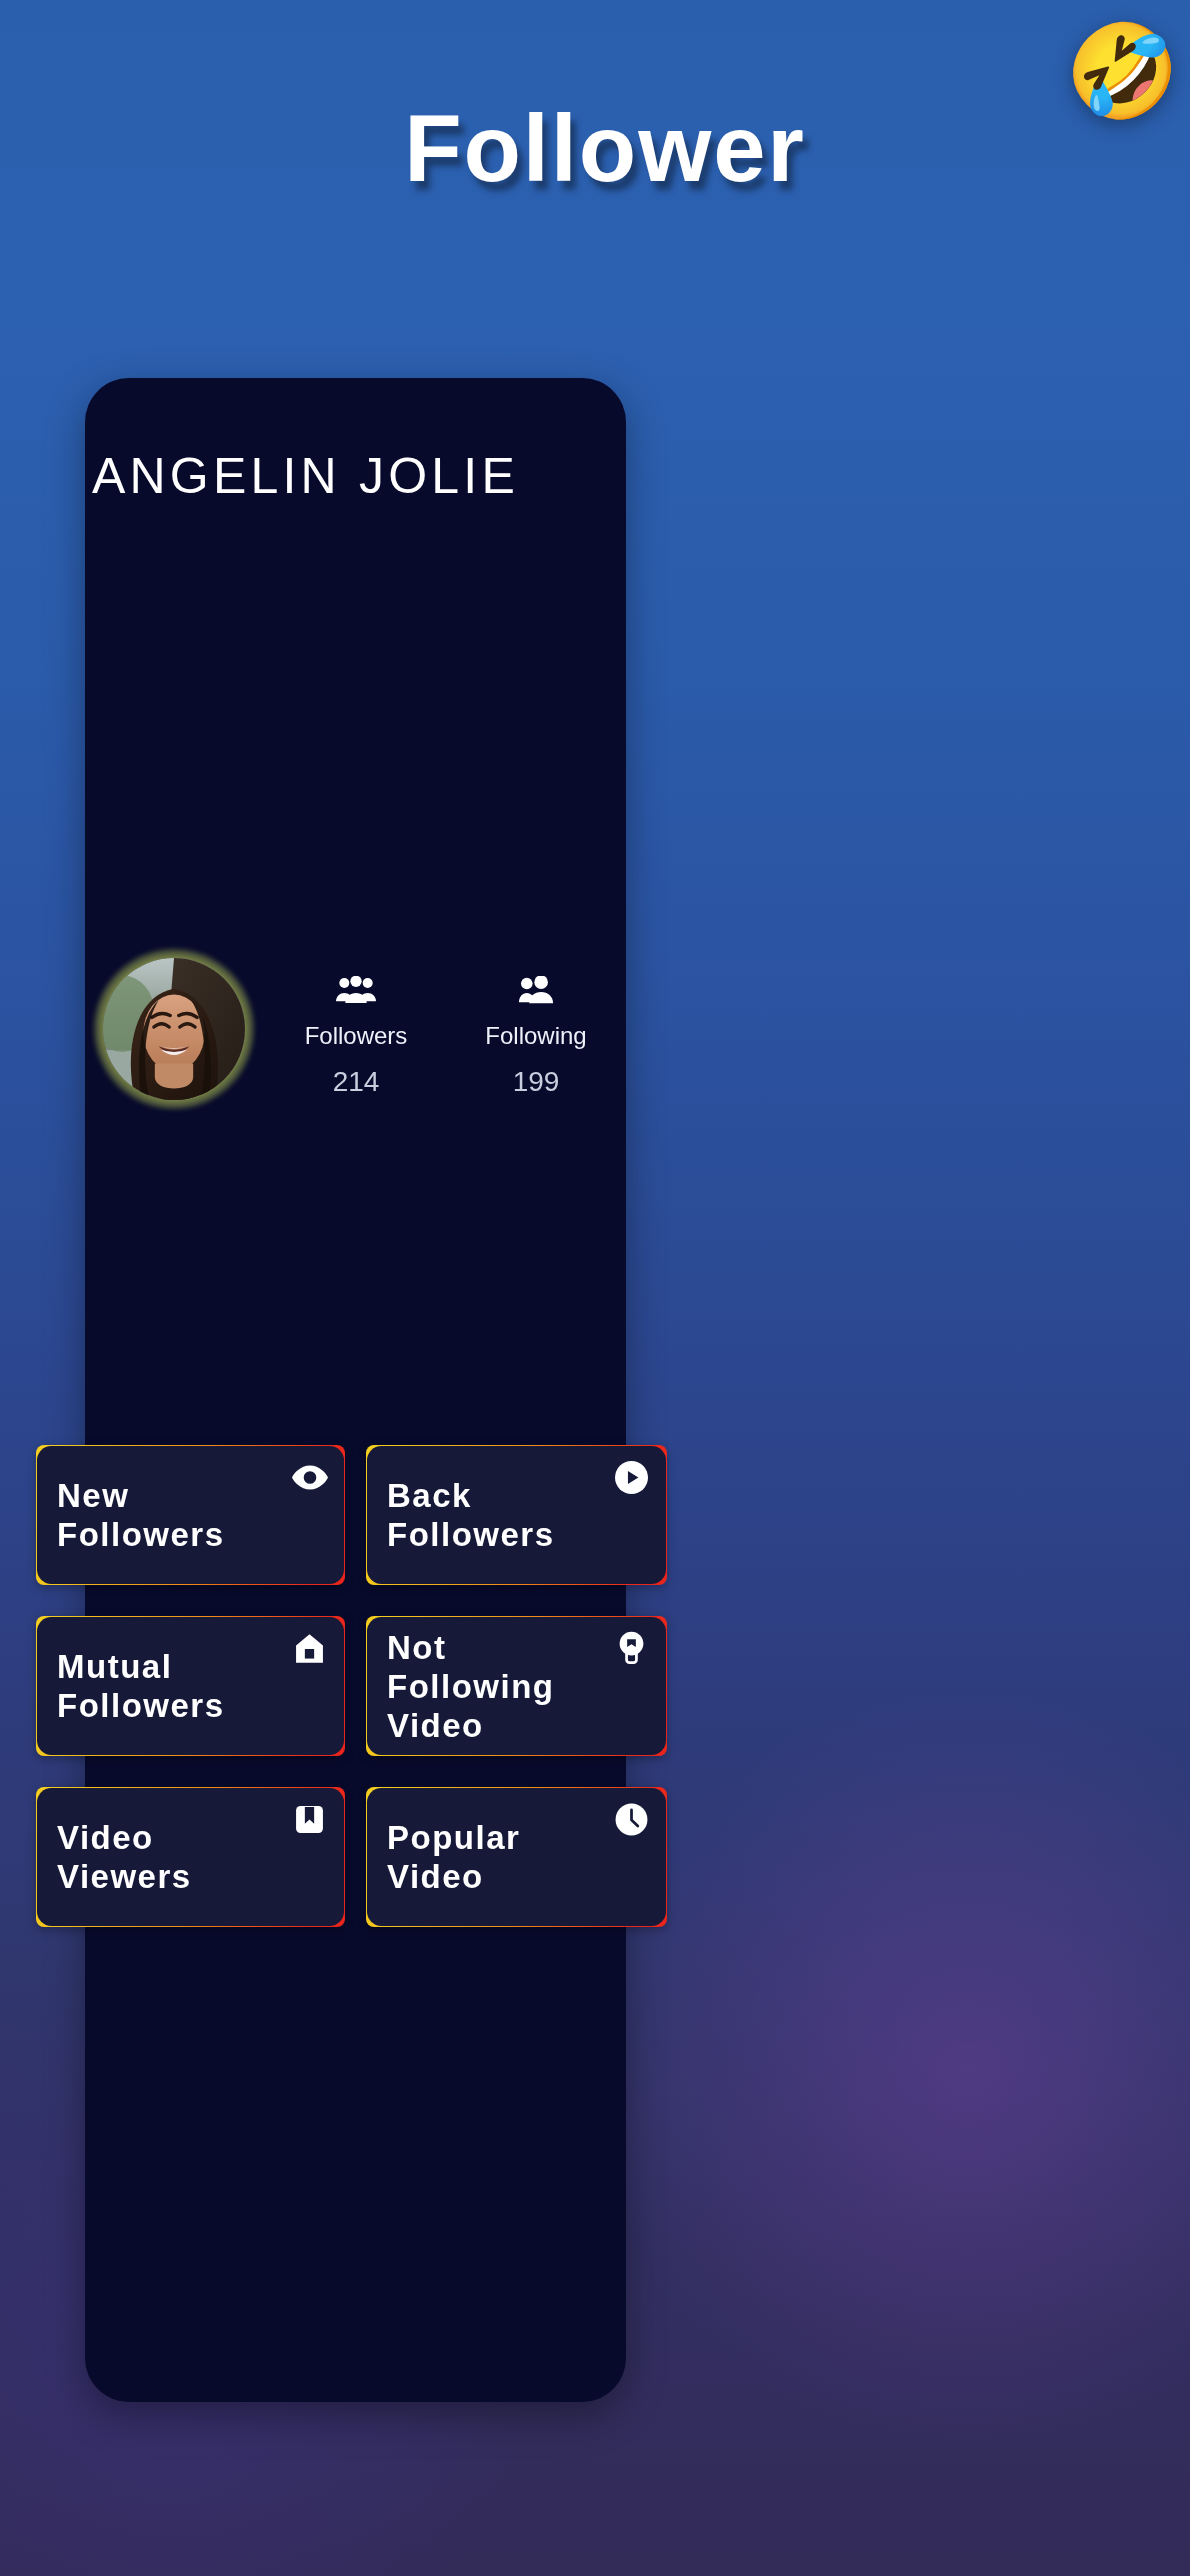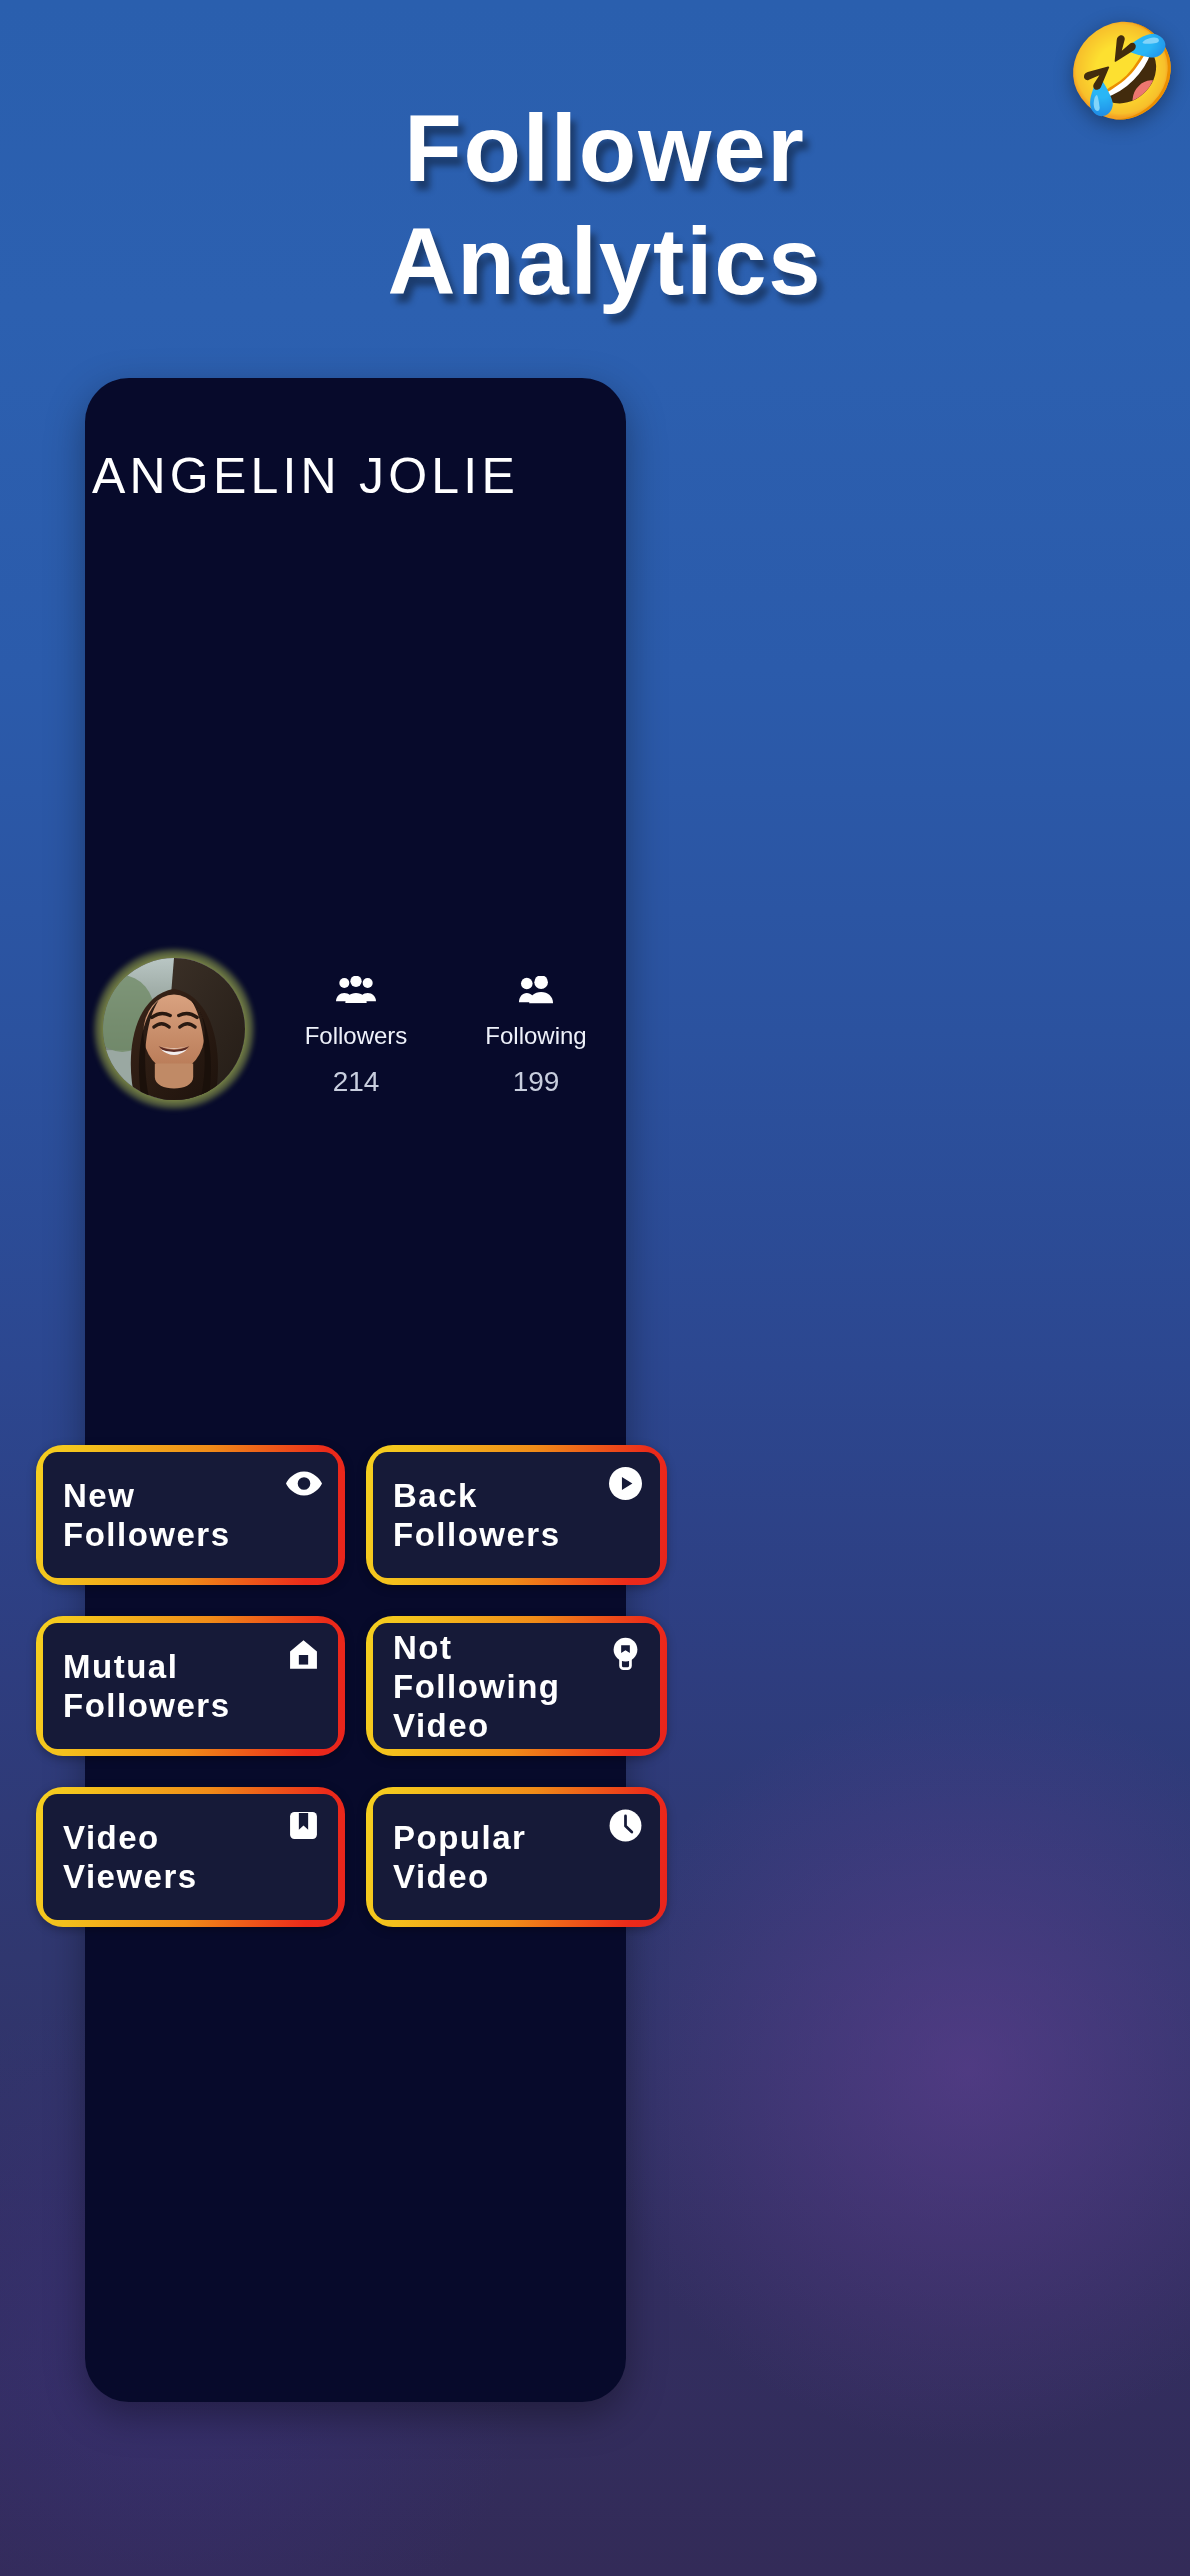--- a/index.html
+++ b/index.html
@@ -128,22 +128,22 @@
     left:36px; top:1445px;
     width:1119px;
     display:grid;
     grid-template-columns:309px 301px;
     grid-auto-rows:140px;
     column-gap:21px;
     row-gap:31px;
   }
   .tile {
     position:relative;
-    border-radius:27px;
-    padding:7px;
+    border-radius:8px;
+    padding:1px;
     background:linear-gradient(100deg, #f5d020 0%, #f4c01c 16%, #f08c18 52%, #ec2a1a 88%, #e8241c 100%);
     box-shadow:0 2.9px 9.6px rgba(0,0,0,0.28);
   }
   .tile-inner {
     position:relative;
     width:100%; height:100%;
     border-radius:14.4px;
     background:#161a38;
     overflow:hidden;
   }
@@ -173,21 +173,20 @@
 </head>
 <body>
 
 <div class="bg-glow-1"></div>
 <div class="bg-glow-2"></div>
 
 <div class="emoji-badge">🤣</div>
 
 <h1 class="app-title">
   <span>Follower</span>
-  <span class="line2">Analytics</span>
 </h1>
 
 <div class="panel"></div>
 
 <div class="panel-username">ANGELIN JOLIE</div>
 
 <div class="profile-row">
 
   <div class="avatar-wrap">
     <div class="avatar-glow"></div>

